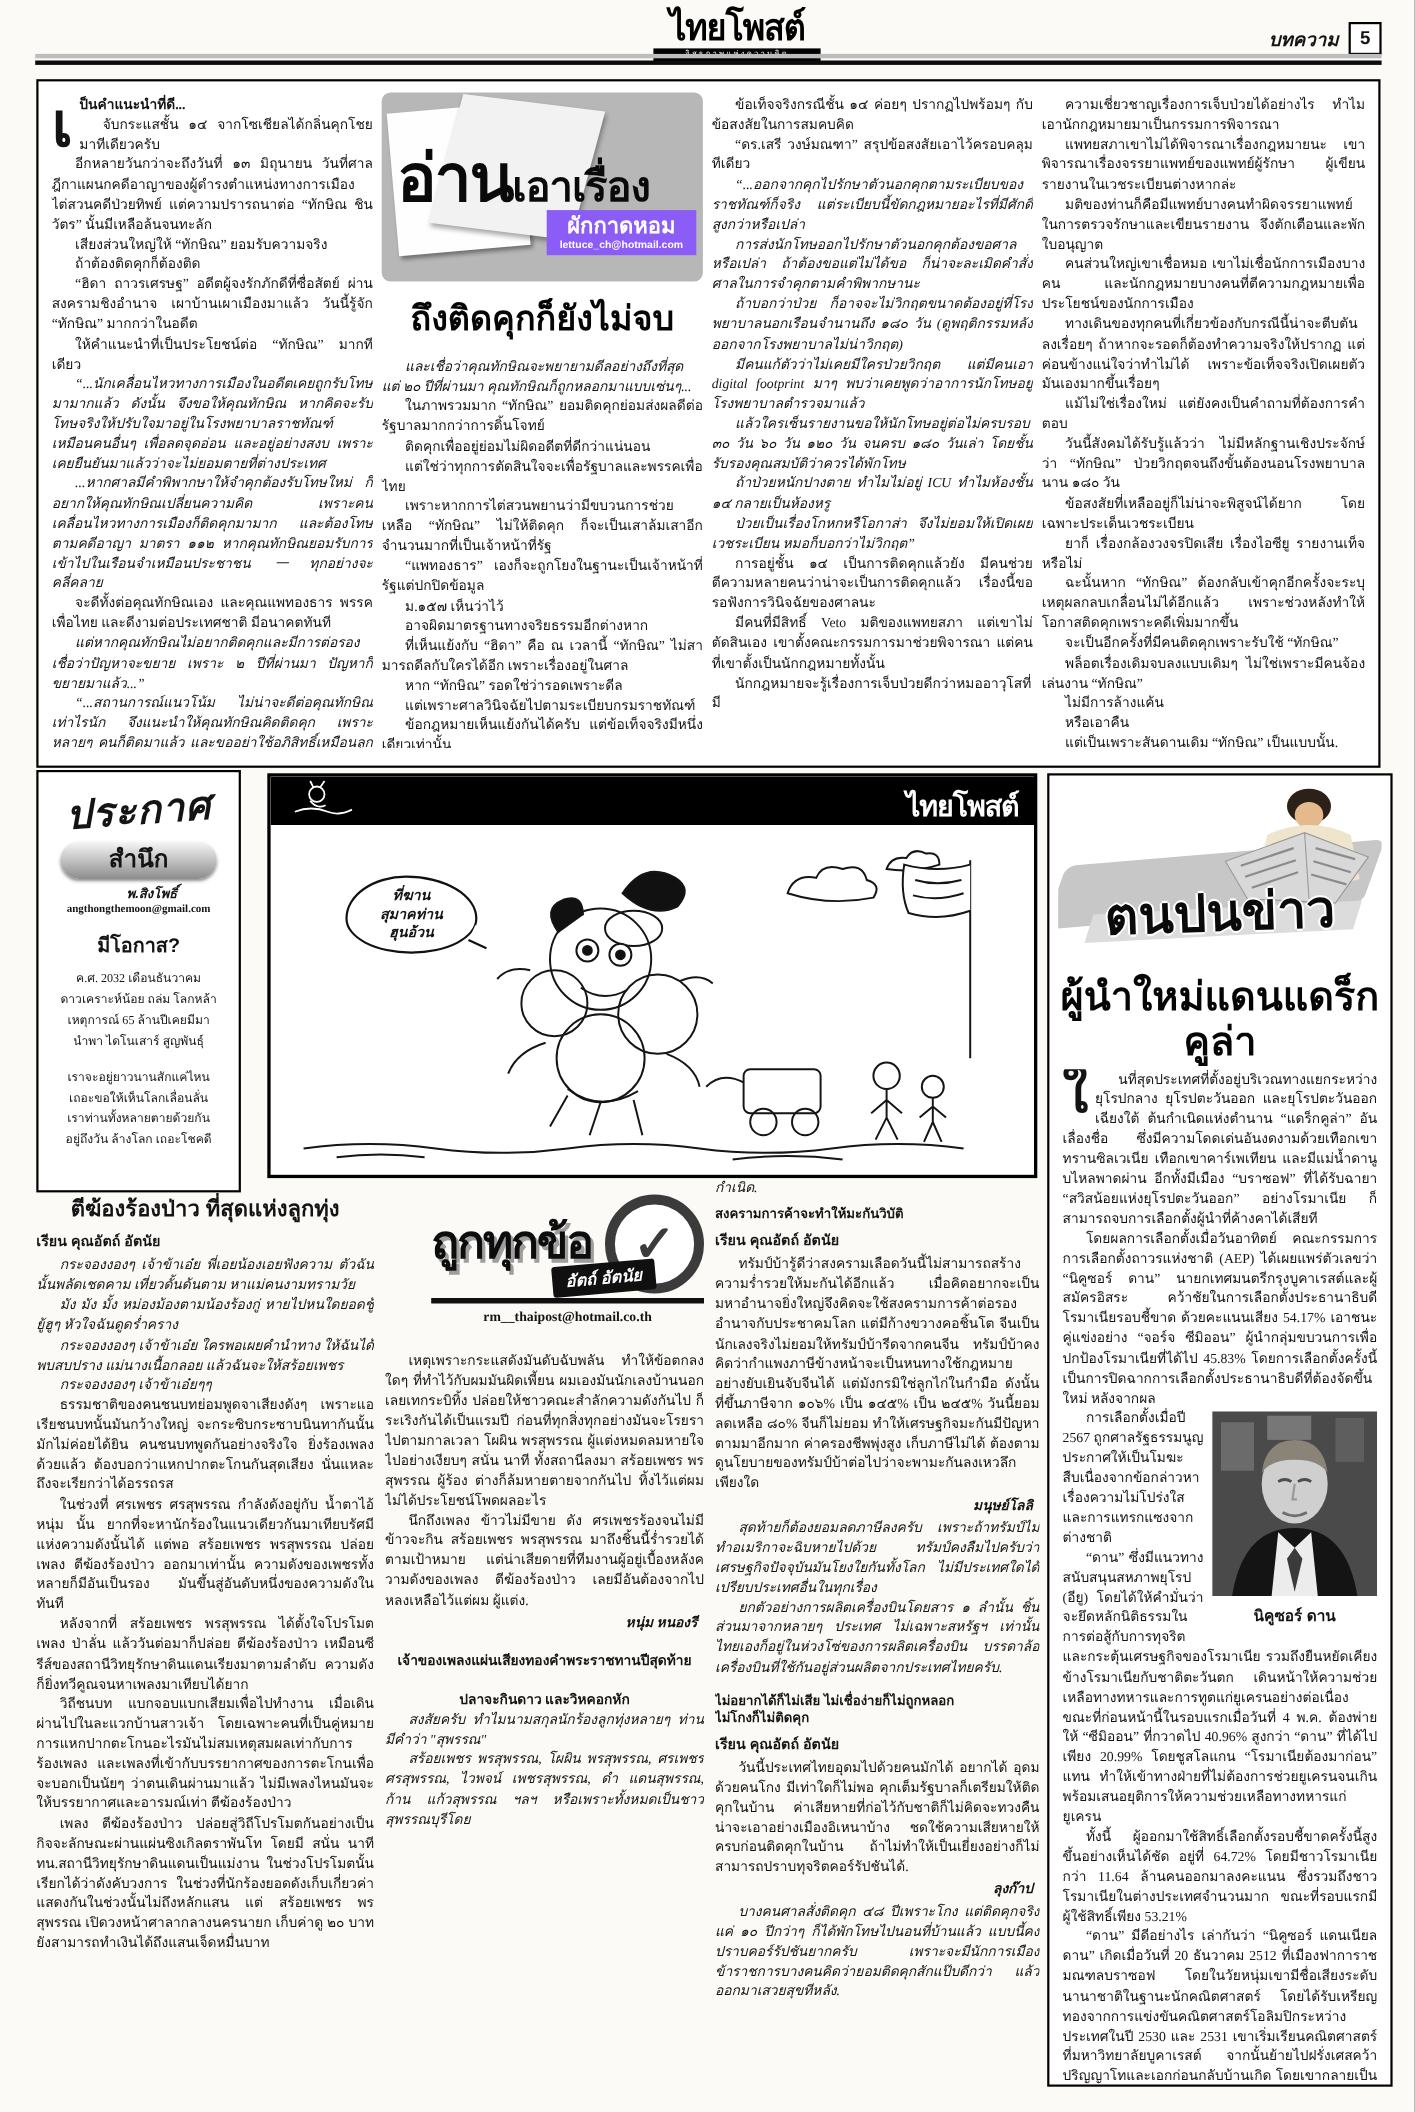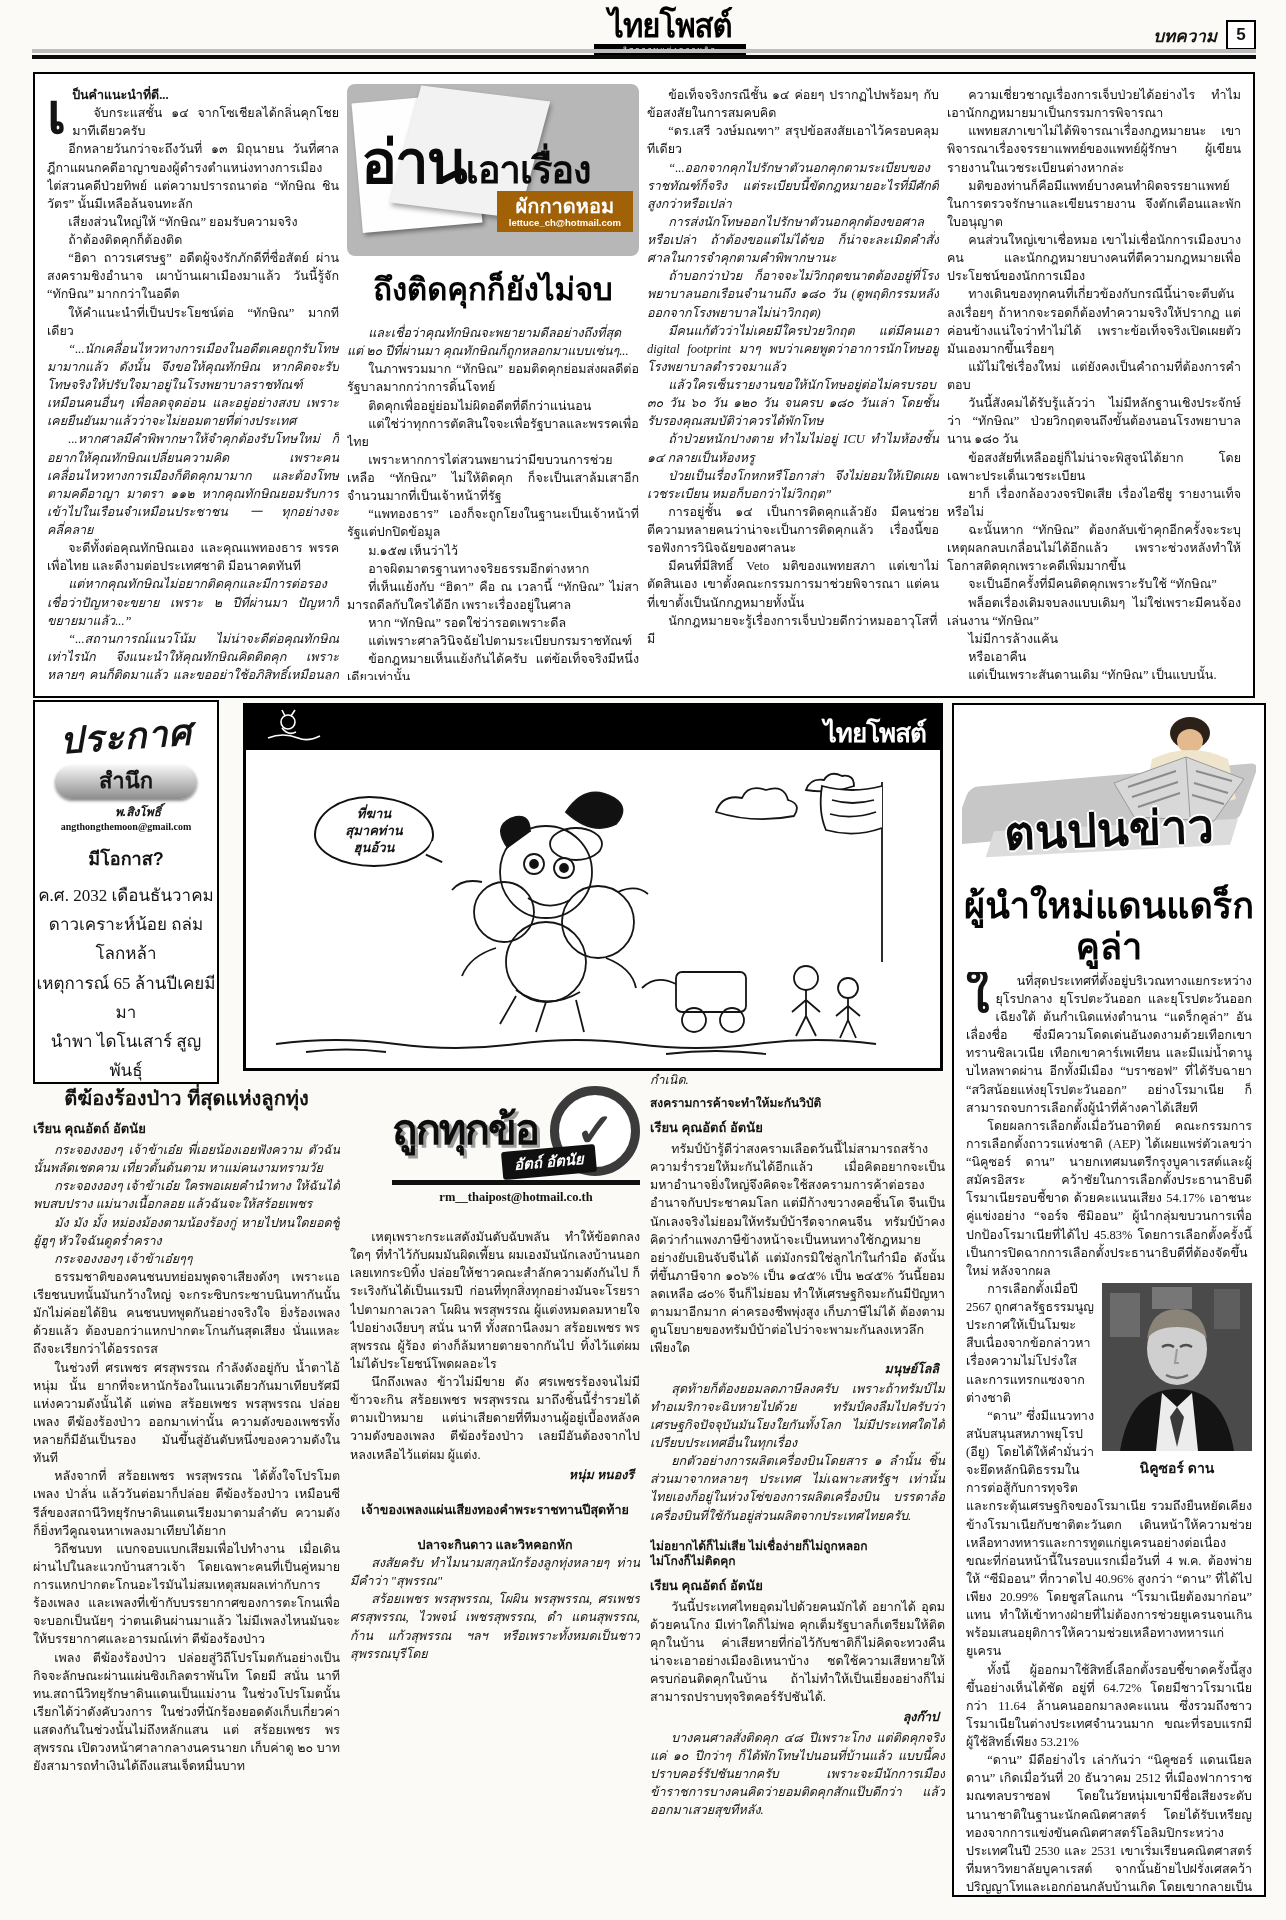--- a/index.html
+++ b/index.html
@@ -17,38 +17,38 @@
   .ph-num{width:26px;height:26px;border:2px solid #000;background:#fff;text-align:center;
           font-family:"Liberation Sans",sans-serif;font-weight:bold;font-size:17px;line-height:26px;}
   .rule-gray{left:32px;top:49px;width:1224px;height:4px;background:#bdbdbd;}
   .rule-black{left:32px;top:55px;width:1224px;height:4px;background:#0c0c0c;}
   
   .para{margin:0;text-indent:1.7em;text-align:justify;font-size:12.5px;line-height:1.45;}
   .para.i{font-style:italic;}
   .para.b{font-weight:bold;}
   .para.sig{text-align:right;font-weight:bold;font-style:italic;text-indent:0;padding-right:6px;margin:2px 0;}
   .para.cen{text-align:center;font-weight:bold;text-indent:0;margin-top:17px;}
-  .para.line{text-align:center;text-indent:0;font-size:17px;line-height:1.72;}
+  .para.line{text-align:center;text-indent:0;font-size:11px;line-height:1.72;}
   .salute{font-weight:bold;font-size:13px;margin:2px 0;font-family:"Liberation Sans",sans-serif;}
   .col{position:absolute;overflow:hidden;}
   .dropcap{float:left;font-family:"Liberation Sans",sans-serif;font-weight:900;font-size:56px;
            line-height:0.85;padding:4px 6px 0 0;}
   .hl{font-family:"Liberation Sans",sans-serif;font-weight:900;text-align:center;line-height:1.15;color:#050505;}
   
   .read-box{left:33px;top:72px;width:1218px;height:622px;border:2px solid #000;background:#fff;}
   .read-logo{left:312px;top:10px;width:292px;height:172px;background:#b7b7b7;border-radius:8px;overflow:hidden;}
   .book1{position:absolute;left:10px;top:14px;width:120px;height:130px;background:#fefefe;
          box-shadow:2px 3px 4px rgba(0,0,0,.4);transform:rotate(-5deg);}
   .book2{position:absolute;left:58px;top:8px;width:130px;height:120px;background:#f2f2f2;
          box-shadow:2px 3px 5px rgba(0,0,0,.35);transform:rotate(7deg) skewX(-8deg);}
   .rl-title{position:absolute;left:14px;top:30px;white-space:nowrap;color:#0a0a0a;
             font-family:"Liberation Sans",sans-serif;font-weight:900;}
   .rl-t1{font-size:60px;letter-spacing:-2px;}
   .rl-t2{font-size:38px;letter-spacing:-1px;}
-  .rl-label{position:absolute;right:6px;bottom:24px;background:#a16207;color:#fff;text-align:center;
+  .rl-label{position:absolute;right:6px;bottom:24px;background:#8b5cf6;color:#fff;text-align:center;
             padding:5px 12px 4px;font-family:"Liberation Sans",sans-serif;}
   .rl-name{font-weight:900;font-size:20px;line-height:1.05;}
   .rl-mail{font-size:9.5px;font-weight:bold;}
   
   .proclaim{left:33px;top:700px;width:182px;height:380px;border:2px solid #000;background:#fff;
             text-align:center;overflow:hidden;}
   .pc-script{font-family:"Liberation Sans",sans-serif;font-weight:900;font-style:italic;font-size:36px;
              letter-spacing:1px;margin-top:6px;transform:rotate(-4deg);}
   .pc-ribbon{margin:0 auto;width:142px;height:34px;border-radius:17px;
              background:linear-gradient(#f7f7f7,#8d8d8d);box-shadow:0 2px 3px rgba(0,0,0,.45);
@@ -334,22 +334,22 @@
       </div>
     </div>
   </div>
 
   <div class="abs sec-head" style="left:33px;top:1082px;width:307px;font-size:20px;">ตีฆ้องร้องป่าว ที่สุดแห่งลูกทุ่ง</div>
 
   <div class="col" style="left:33px;top:1116px;width:307px;height:796px;">
     <div class="salute">เรียน คุณอัตถ์ อัตนัย</div>
     <div>
         <p class="para i">กระจองงองๆ เจ้าข้าเอ๋ย พี่เอยน้องเอยฟังความ ตัวฉันนั้นพลัดเชดคาม เที่ยวดั้นด้นตาม หาแม่คนงามทรามวัย</p>
+        <p class="para i">มัง มัง มั้ง หม่องม้องตามน้องร้องกู่ หายไปหนใดยอดชู้ ยู้ฮูๆ หัวใจฉันดูดร่ำคราง</p>
         <p class="para i">กระจองงองๆ เจ้าข้าเอ๋ย ใครพอเผยคำนำทาง ให้ฉันได้พบสบปราง แม่นางเนื้อกลอย แล้วฉันจะให้สร้อยเพชร</p>
-        <p class="para i">มัง มัง มั้ง หม่องม้องตามน้องร้องกู่ หายไปหนใดยอดชู้ ยู้ฮูๆ หัวใจฉันดูดร่ำคราง</p>
         <p class="para i">กระจองงองๆ เจ้าข้าเอ๋ยๆๆ</p>
         <p class="para ">ธรรมชาติของคนชนบทย่อมพูดจาเสียงดังๆ เพราะแอเรียชนบทนั้นมันกว้างใหญ่ จะกระซิบกระซาบนินทากันนั้นมักไม่ค่อยได้ยิน คนชนบทพูดกันอย่างจริงใจ ยิ่งร้องเพลงด้วยแล้ว ต้องบอกว่าแหกปากตะโกนกันสุดเสียง นั่นแหละถึงจะเรียกว่าได้อรรถรส</p>
         <p class="para ">ในช่วงที่ ศรเพชร ศรสุพรรณ กำลังดังอยู่กับ น้ำตาไอ้หนุ่ม นั้น ยากที่จะหานักร้องในแนวเดียวกันมาเทียบรัศมีแห่งความดังนั้นได้ แต่พอ สร้อยเพชร พรสุพรรณ ปล่อยเพลง ตีฆ้องร้องป่าว ออกมาเท่านั้น ความดังของเพชรทั้งหลายก็มีอันเป็นรอง มันขึ้นสู่อันดับหนึ่งของความดังในทันที</p>
         <p class="para ">หลังจากที่ สร้อยเพชร พรสุพรรณ ได้ตั้งใจโปรโมตเพลง ป่าลั่น แล้ววันต่อมาก็ปล่อย ตีฆ้องร้องป่าว เหมือนซีรีส์ของสถานีวิทยุรักษาดินแดนเรียงมาตามลำดับ ความดังก็ยิ่งทวีคูณจนหาเพลงมาเทียบได้ยาก</p>
         <p class="para ">วิถีชนบท แบกจอบแบกเสียมเพื่อไปทำงาน เมื่อเดินผ่านไปในละแวกบ้านสาวเจ้า โดยเฉพาะคนที่เป็นคู่หมาย การแหกปากตะโกนอะไรมันไม่สมเหตุสมผลเท่ากับการร้องเพลง และเพลงที่เข้ากับบรรยากาศของการตะโกนเพื่อจะบอกเป็นนัยๆ ว่าตนเดินผ่านมาแล้ว ไม่มีเพลงไหนมันจะให้บรรยากาศและอารมณ์เท่า ตีฆ้องร้องป่าว</p>
         <p class="para ">เพลง ตีฆ้องร้องป่าว ปล่อยสู่วิถีโปรโมตกันอย่างเป็นกิจจะลักษณะผ่านแผ่นซิงเกิลตราพันโท โดยมี สนั่น นาที ทน.สถานีวิทยุรักษาดินแดนเป็นแม่งาน ในช่วงโปรโมตนั้นเรียกได้ว่าดังคับวงการ ในช่วงที่นักร้องยอดดังเก็บเกี่ยวค่าแสดงกันในช่วงนั้นไม่ถึงหลักแสน แต่ สร้อยเพชร พรสุพรรณ เปิดวงหน้าศาลากลางนครนายก เก็บค่าดู ๒๐ บาท ยังสามารถทำเงินได้ถึงแสนเจ็ดหมื่นบาท</p>
       </div>
   </div>
 
   <div class="abs check-logo">

